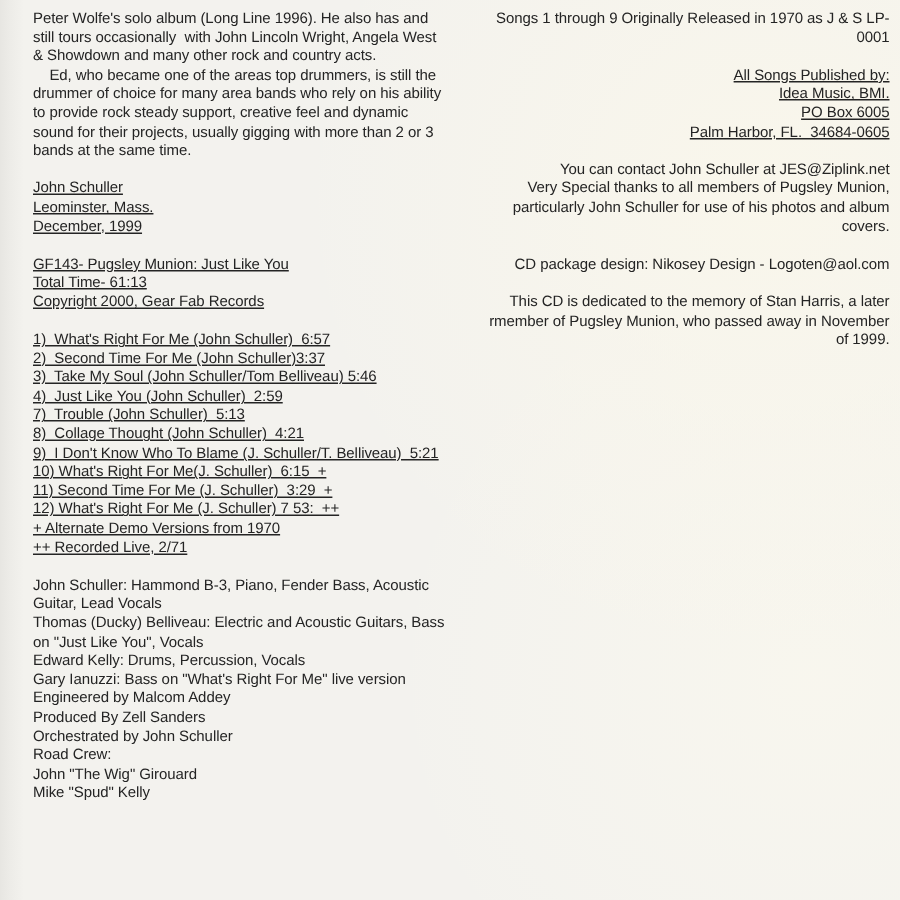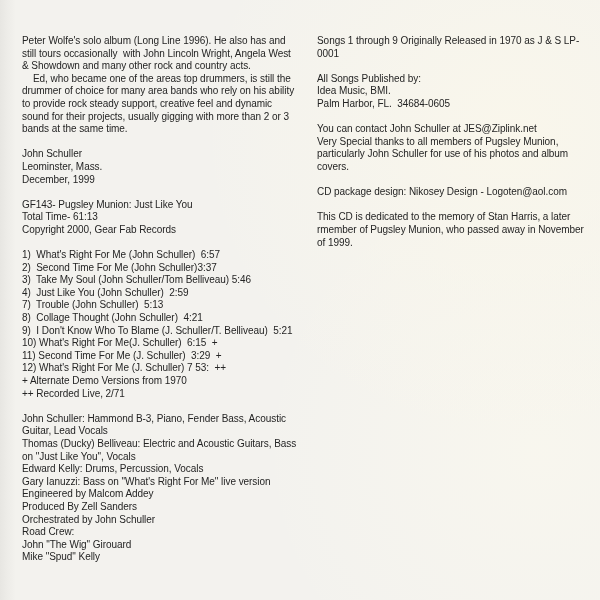--- a/index.html
+++ b/index.html
@@ -13,25 +13,25 @@
     background-image:
       radial-gradient(circle at 85% 22%, rgba(250,247,235,0.9), rgba(250,247,235,0) 45%),
       radial-gradient(circle at 90% 75%, rgba(250,248,238,0.7), rgba(250,248,238,0) 40%),
       linear-gradient(90deg, #e7e6e2 0px, #edece8 7px, #f3f2ee 16px, #f3f2ee 100%);
     font-family: "Liberation Sans", "DejaVu Sans", sans-serif;
     font-size: 10px;
     line-height: 12.6px;
     letter-spacing: -0.05px;
     color: #242424;
   }
-  .col { position: absolute; top: 35px; }
+  .col { position: absolute; top: 7px; }
   .col-left  { left: 22px;  width: 292px; }
-  .col-right { left: 317px; width: 276px; }
+  .col-right { left: 317px; width: 276px; text-align: right; }
   .tb { white-space: pre-wrap; }
-  .line { white-space: pre; }
+  .line { white-space: pre; text-decoration: underline; }
   .block { margin-top: 12.6px; }
   .bold { font-weight: bold; }
   p { margin: 0; }
 </style>
 </head>
 <body>
 
 <div class="page">
 
   <div class="col col-left">
@@ -93,20 +93,21 @@
   </div>
 
   <div class="col col-right">
 
     <p class="tb">Songs 1 through 9 Originally Released in 1970 as J &amp; S LP-
 0001</p>
 
     <div class="block">
       <div class="line">All Songs Published by:</div>
       <div class="line">Idea Music, BMI.</div>
+      <div class="line">PO Box 6005</div>
       <div class="line">Palm Harbor, FL.  34684-0605</div>
     </div>
 
     <div class="block">
       <div class="tb">You can contact John Schuller at JES@Ziplink.net</div>
       <div class="tb">Very Special thanks to all members of Pugsley Munion,
 particularly John Schuller for use of his photos and album
 covers.</div>
     </div>
 

